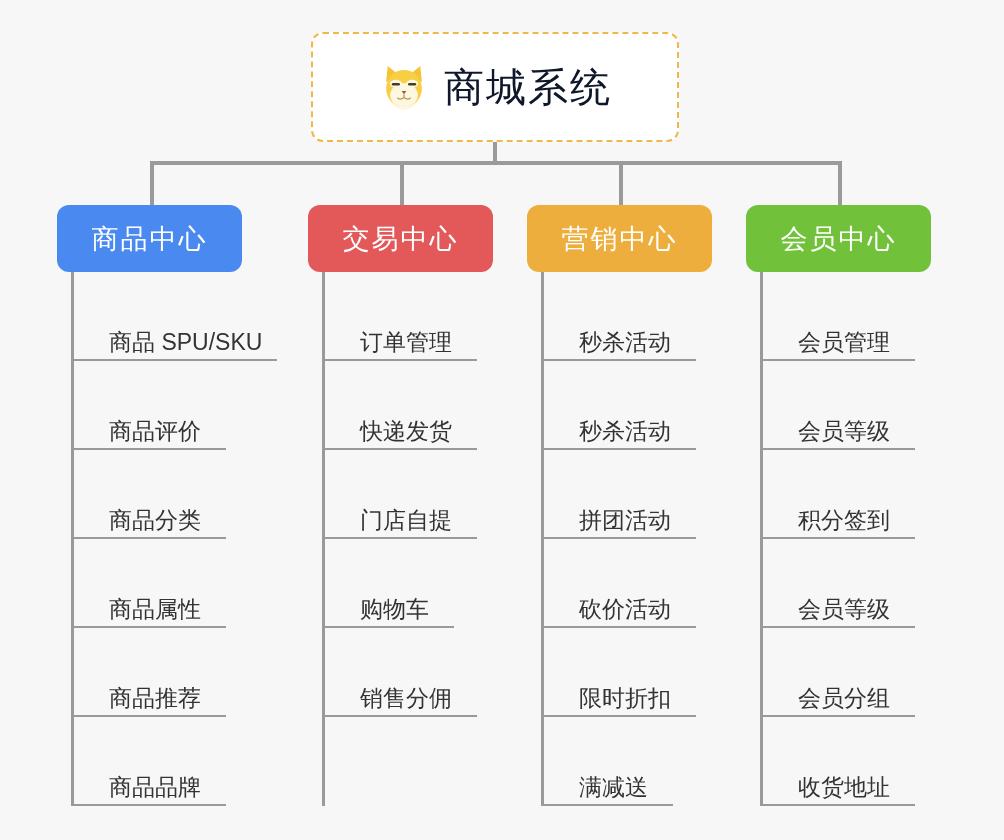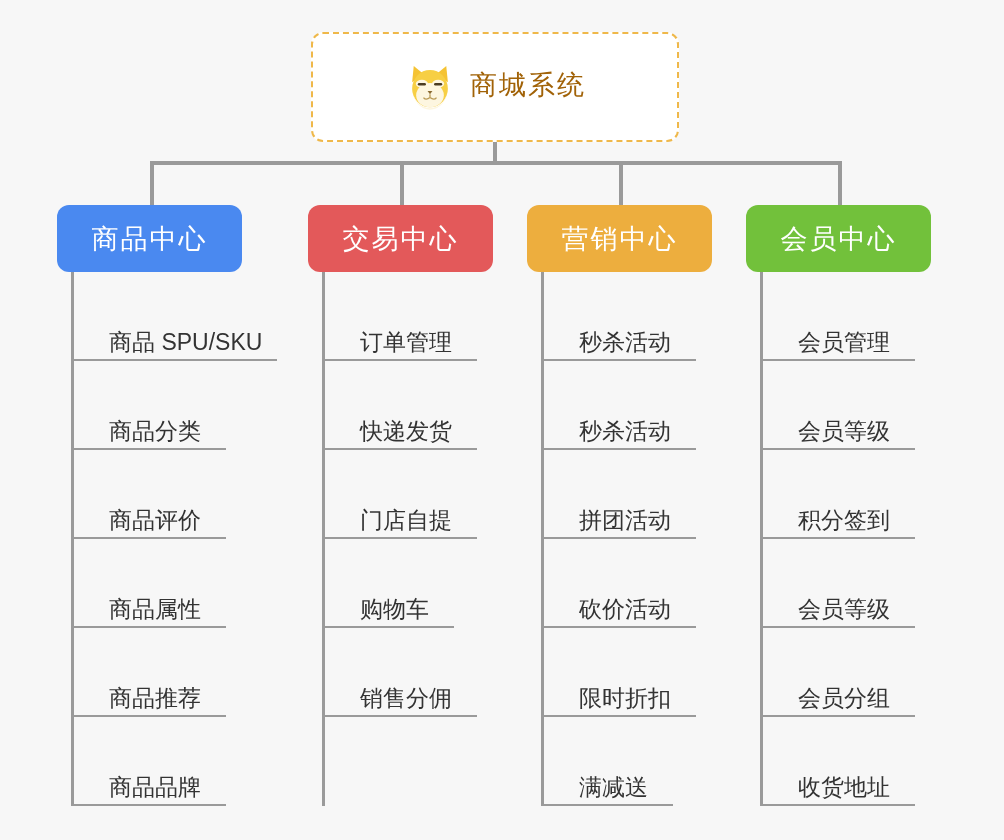--- a/index.html
+++ b/index.html
@@ -31,26 +31,25 @@
     box-sizing: border-box;
     background: #ffffff;
     border: 2px dashed #efb84a;
     border-radius: 12px;
     display: flex;
     align-items: center;
     justify-content: center;
     gap: 14px;
   }
   .root-title {
-    font-size: 27px;
-    color: #a16207;
+    font-size: 40px;
+    color: #0f172a;
     letter-spacing: 2px;
     line-height: 1;
     white-space: nowrap;
-    font-family: Liberation Mono, monospace;
   }
   .shiba-icon {
     width: 52px;
     height: 52px;
     flex: 0 0 52px;
     display: block;
   }
 
   
   .connector {
@@ -179,25 +178,25 @@
       <div class="cat-header" style="background: rgb(74, 137, 240);">
         <span>商品中心</span>
       </div>
       <div class="spine" style="height: 534px;"></div>
       <div class="leaf-list">
         <div class="leaf-item" style="--uw: 206px;">
           <span class="leaf-label">商品 SPU/SKU</span>
           <i style="position: absolute; left: 0px; bottom: 0px; height: 2px; background: rgb(154, 154, 154); width: 206px;"></i>
         </div>
         <div class="leaf-item" style="--uw: 155px;">
+          <span class="leaf-label">商品评价</span>
+          <i style="position: absolute; left: 0px; bottom: 0px; height: 2px; background: rgb(154, 154, 154); width: 155px;"></i>
+        </div>
+        <div class="leaf-item" style="--uw: 155px;">
           <span class="leaf-label">商品分类</span>
-          <i style="position: absolute; left: 0px; bottom: 0px; height: 2px; background: rgb(154, 154, 154); width: 155px;"></i>
-        </div>
-        <div class="leaf-item" style="--uw: 155px;">
-          <span class="leaf-label">商品评价</span>
           <i style="position: absolute; left: 0px; bottom: 0px; height: 2px; background: rgb(154, 154, 154); width: 155px;"></i>
         </div>
         <div class="leaf-item" style="--uw: 155px;">
           <span class="leaf-label">商品属性</span>
           <i style="position: absolute; left: 0px; bottom: 0px; height: 2px; background: rgb(154, 154, 154); width: 155px;"></i>
         </div>
         <div class="leaf-item" style="--uw: 155px;">
           <span class="leaf-label">商品推荐</span>
           <i style="position: absolute; left: 0px; bottom: 0px; height: 2px; background: rgb(154, 154, 154); width: 155px;"></i>
         </div>

